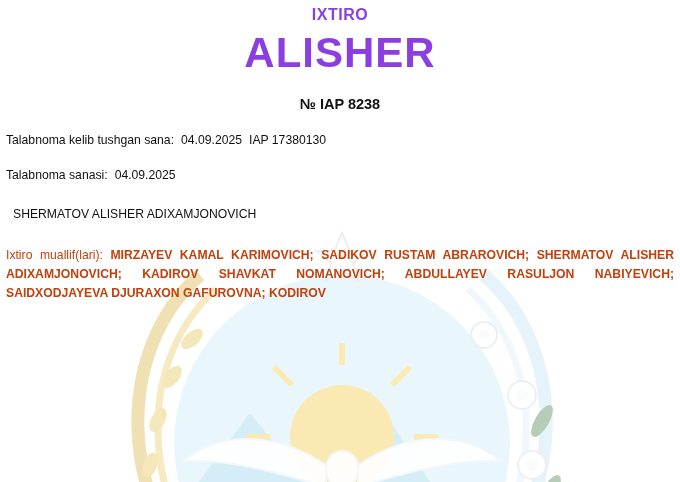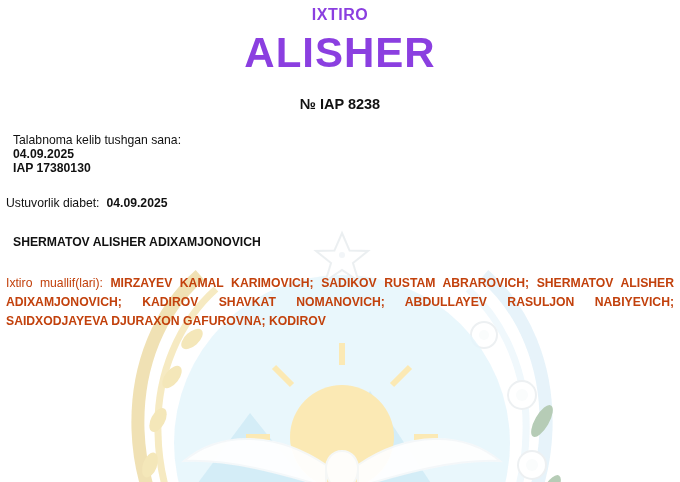--- a/index.html
+++ b/index.html
@@ -98,27 +98,26 @@
 
   .field-row {
     margin-top: 21px;
     font-size: 12.2px;
     color: #111;
     display: flex;
     align-items: baseline;
   }
   .field-row.two-col {
     justify-content: flex-start;
-    flex-direction: column;
   }
   .field-label {
     font-weight: normal;
   }
   .field-value {
-    font-weight: bold;
+    font-weight: normal;
     margin-left: 7px;
   }
   .col-gap {
     margin-left: 86px;
   }
 
   .owners-row {
     margin-top: 25px;
   }
   .authors-row {
@@ -241,21 +240,21 @@
 
 
 
   <div class="field-row two-col">
     <span class="field-label">Talabnoma kelib tushgan sana:</span>
     <span class="field-value">04.09.2025</span>
     <span class="field-value">IAP 17380130</span>
   </div>
 
   <div class="field-row">
-    <span class="field-label">Ustuvorlik diabet:</span>
+    <span class="field-label">Talabnoma sanasi:</span>
     <span class="field-value">04.09.2025</span>
   </div>
 
   <div class="field-row owners-row">
     <span class="field-value">SHERMATOV ALISHER ADIXAMJONOVICH</span>
   </div>
 
   <div class="authors-row">
     <div class="authors-line">
       <span class="authors-label">Ixtiro muallif(lari):</span>

